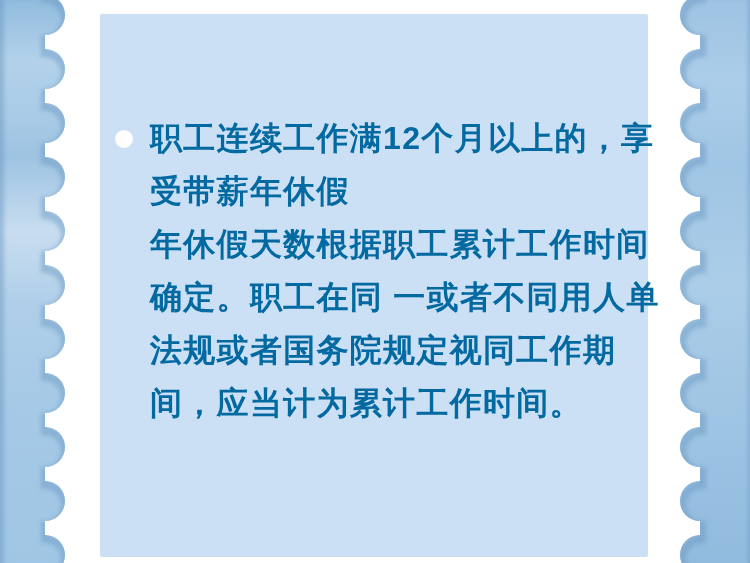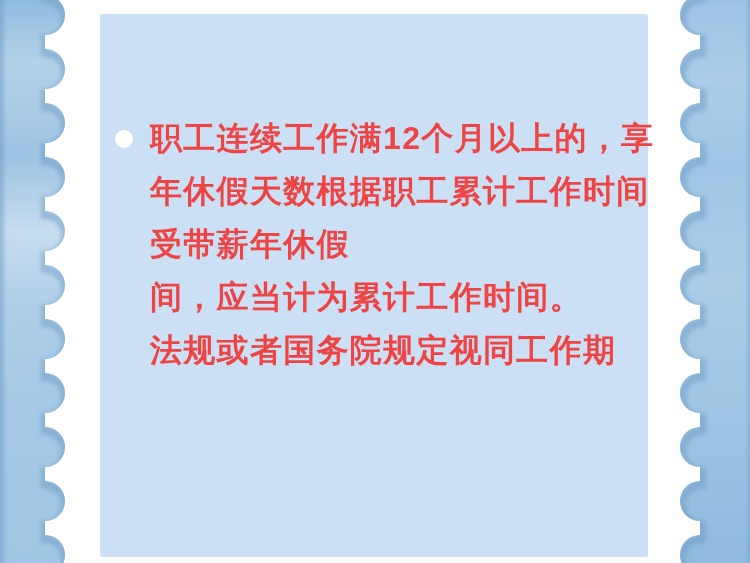--- a/index.html
+++ b/index.html
@@ -40,21 +40,21 @@
     width: 18px;
     height: 18px;
     border-radius: 50%;
     background: #ffffff;
   }
   .text-block {
     position: absolute;
     left: 150px;
     top: 112px;
     width: 490px;
-    color: #ef4444;
+    color: #0369a1;
     font-size: 32px;
     line-height: 53px;
     letter-spacing: 1.3px;
     font-weight: 600;
   }
   .text-line {
     white-space: pre;
     height: 53px;
   }
 </style>
@@ -110,19 +110,20 @@
       <path d="M70,-10 L20,-10 L20,-5 A20,20 0 0 0 20,35 L20,49 A20,20 0 0 0 20,89 L20,103 A20,20 0 0 0 20,143 L20,157 A20,20 0 0 0 20,197 L20,211 A20,20 0 0 0 20,251 L20,265 A20,20 0 0 0 20,305 L20,319 A20,20 0 0 0 20,359 L20,373 A20,20 0 0 0 20,413 L20,427 A20,20 0 0 0 20,467 L20,481 A20,20 0 0 0 20,521 L20,535 A20,20 0 0 0 20,575 L20,580 L70,580 Z" fill="none" stroke="#6d9ac2" stroke-width="8" opacity="0.5" transform="translate(2,4)" filter="url(#blurR)"></path>
     </g>
   </svg>
 
   <div class="card"></div>
 
   <span class="bullet"></span>
 
   <div class="text-block">
     <div class="text-line">职工连续工作满12个月以上的，享</div>
+    <div class="text-line">受带薪年休假</div>
     <div class="text-line">年休假天数根据职工累计工作时间</div>
-    <div class="text-line">受带薪年休假</div>
+    <div class="text-line">确定。职工在同 一或者不同用人单</div>
+    <div class="text-line">法规或者国务院规定视同工作期</div>
     <div class="text-line">间，应当计为累计工作时间。</div>
-    <div class="text-line">法规或者国务院规定视同工作期</div>
   </div>
 
 </div>
 
 </body></html>

